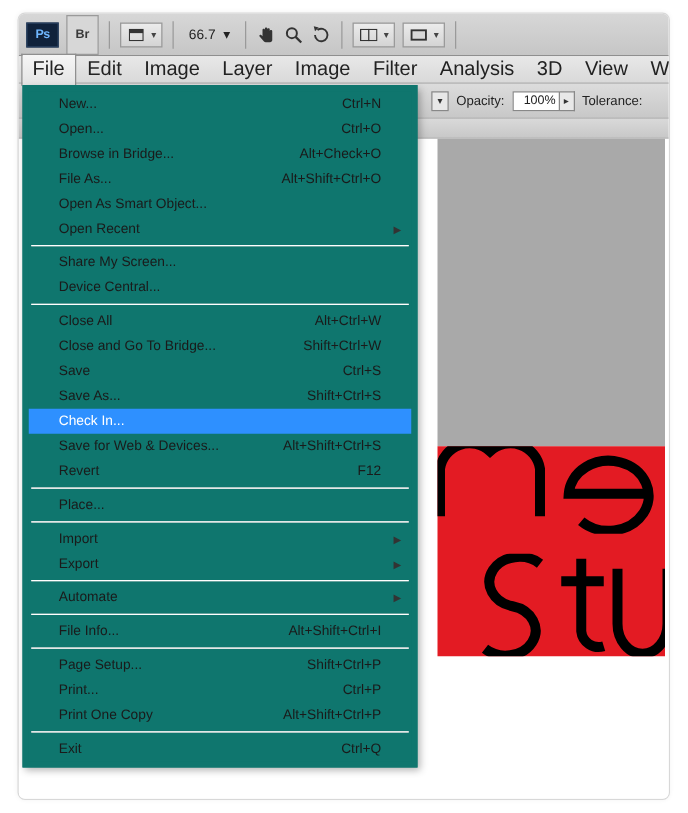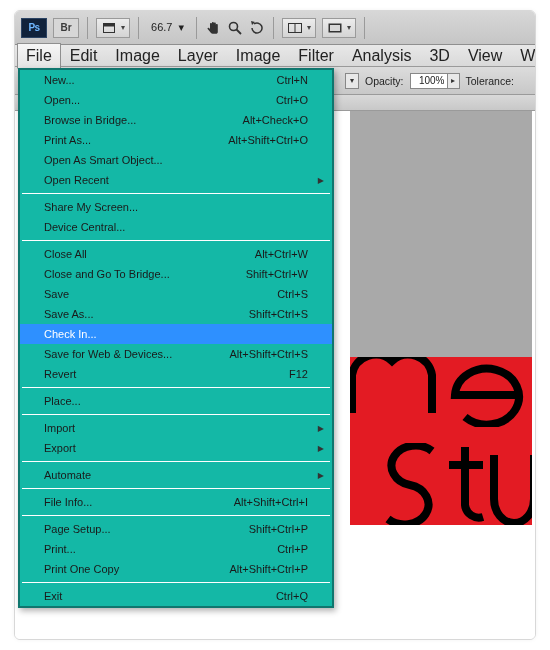--- a/index.html
+++ b/index.html
@@ -34,21 +34,21 @@
   }
   .ps-icon {
     width: 26px; height: 20px;
     background: #10223b;
     border: 1px solid #2b4363;
     display: flex; align-items: center; justify-content: center;
     color: #6fb7ff; font-weight: bold; font-size: 10px;
     letter-spacing: -0.5px;
   }
   .br-icon {
-    width: 26px; height: 20px;
+    width: 26px; height: 32px;
     background: #d7d7d7;
     border: 1px solid #9a9a9a;
     display: flex; align-items: center; justify-content: center;
     color: #3a3a3a; font-weight: bold; font-size: 10px;
   }
   .tb-btn {
     height: 20px;
     min-width: 30px;
     background: linear-gradient(#ececec,#d4d4d4);
     border: 1px solid #9a9a9a;
@@ -125,22 +125,22 @@
   .g-t { left:93px; bottom:2px; }
   .g-u { left:138px; bottom:-4px; }
   .gsvg { stroke:#000; fill:none; }
   
   
   .dropdown {
     position:absolute;
     left: 18px; 
     top: 68px;
     width: 316px;
-    background:#14b8a6;
-    border:2px solid #0f766e;
+    background:#0f766e;
+    border:5px solid #0f766e;
     box-shadow: 2px 3px 6px rgba(0,0,0,0.3);
     z-index: 10;
   }
   .dd-item {
     display:flex;
     align-items:center;
     height: 20px;
     padding: 0 24px 0 24px;
     font-size: 11px;
     color:#1a1a1a;
@@ -268,21 +268,21 @@
     </div>
     <div class="dd-item">
       <span class="label">Open...</span>
       <span class="shortcut">Ctrl+O</span>
     </div>
     <div class="dd-item">
       <span class="label">Browse in Bridge...</span>
       <span class="shortcut">Alt+Check+O</span>
     </div>
     <div class="dd-item">
-      <span class="label">Print As...</span>
+      <span class="label">File As...</span>
       <span class="shortcut">Alt+Shift+Ctrl+O</span>
     </div>
     <div class="dd-item">
       <span class="label">Open As Smart Object...</span>
     </div>
     <div class="dd-item hassub">
       <span class="label">Open Recent</span>
     </div>
     <div class="dd-sep"></div>
     <div class="dd-item">

